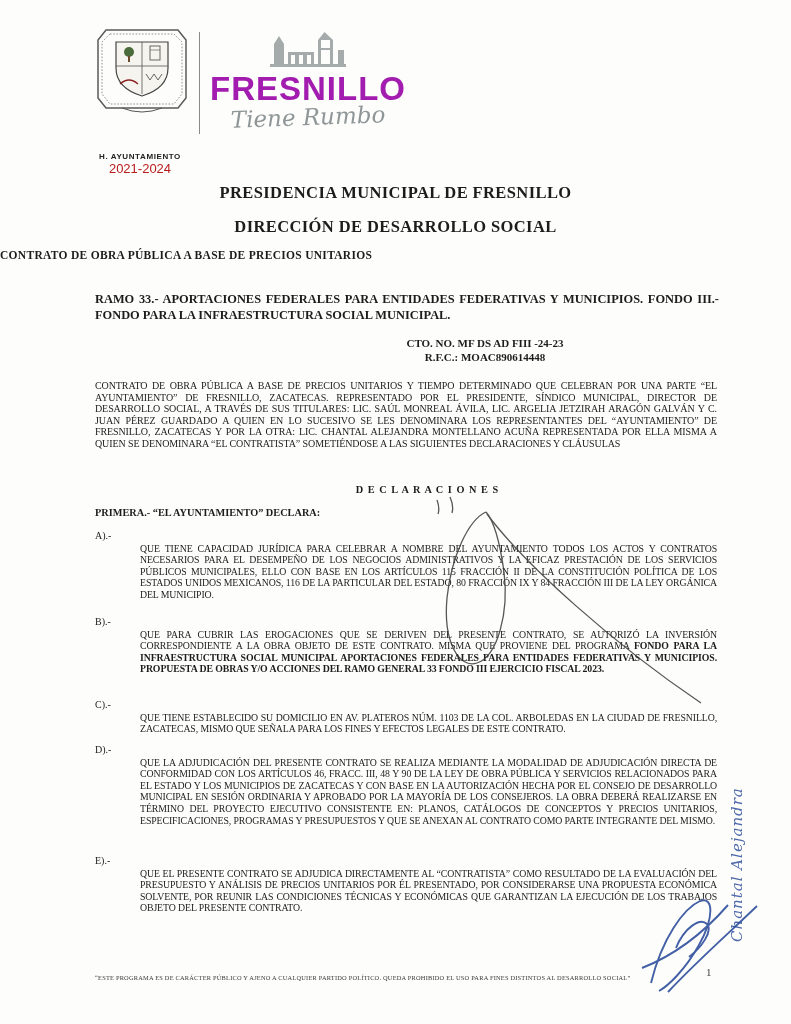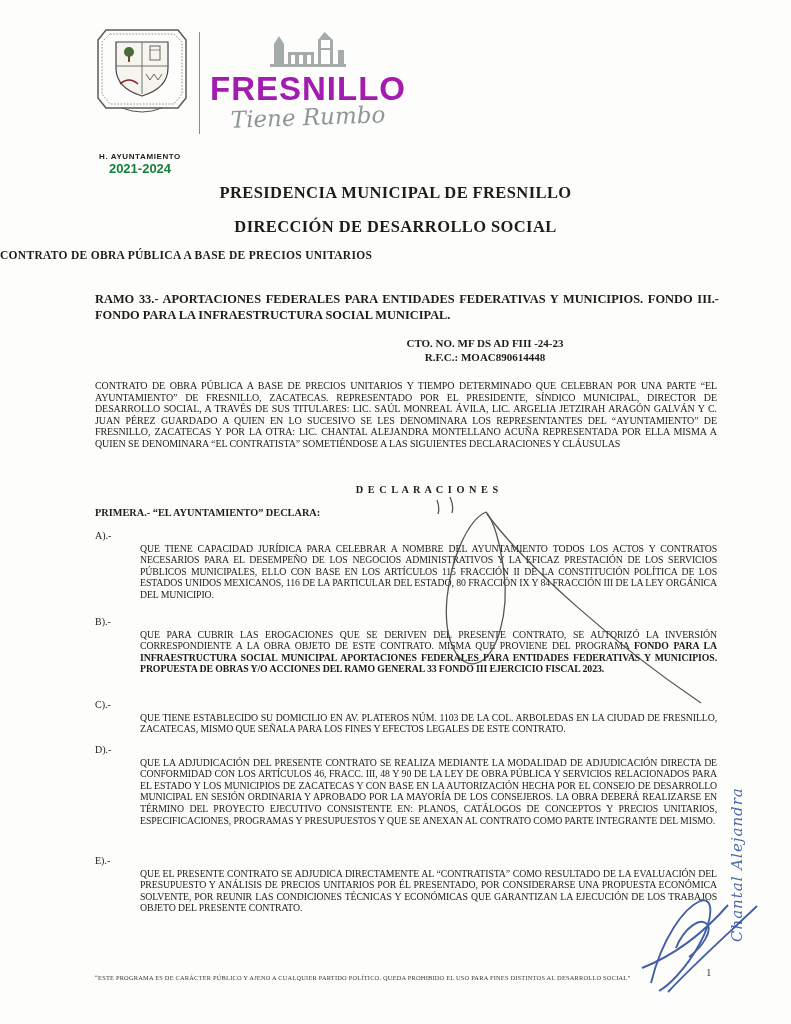--- a/index.html
+++ b/index.html
@@ -5,21 +5,21 @@
   html,body { margin:0; padding:0; background:#e8e8e8; }
   .page {
     position:relative; width:791px; height:1024px; margin:0 auto;
     background:#fdfdfb; overflow:hidden;
     font-family:"Liberation Serif", serif; color:#1c1c1c;
   }
   
   .crest { position:absolute; left:96px; top:28px; }
   .crest-caption { position:absolute; left:84px; top:118px; width:112px; text-align:center;margin-top:34px; }
   .crest-caption .l1 { font-size:8px; font-weight:bold; letter-spacing:.6px; font-family:"Liberation Sans",sans-serif; color:#222; }
-  .crest-caption .l2 { font-size:13px; font-weight:bold; font-family:"Liberation Sans",sans-serif; color:#15803d; }
+  .crest-caption .l2 { font-size:13px; font-weight:normal; font-family:"Liberation Sans",sans-serif; color:#b91c1c; }
   .hdr-divider { position:absolute; left:199px; top:32px; width:1px; height:102px; background:#8a8a8a; }
   .brand { position:absolute; left:208px; top:28px; width:200px; text-align:center; }
   .brand .monument { display:block; margin:0 auto 2px auto; }
   .brand-name { font-size:33px; font-weight:bold; letter-spacing:1px; color:#a21caf; line-height:34px; font-family:Liberation Sans, sans-serif; }
   .brand-tagline { font-size:23px; font-style:italic; color:#8f9697; margin-top:-2px; transform:rotate(-2deg); font-family:"DejaVu Serif",serif; }
   
   .title1 { position:absolute; left:0; top:183px; width:100%; text-align:center; font-size:16.5px; font-weight:bold; letter-spacing:.4px; }
   .title2 { position:absolute; left:0; top:203px; width:100%; text-align:center; font-size:16.5px; font-weight:bold; letter-spacing:.4px;margin-top:14px; }
   .subtitle { position:absolute; left:0; top:249px; width:100%; text-align:left; font-size:11.5px; font-weight:bold; letter-spacing:.3px; }
   .ramo { position:absolute; left:95px; top:292px; width:624px; font-size:12.4px; font-weight:bold; line-height:15.5px; text-align:justify; }

